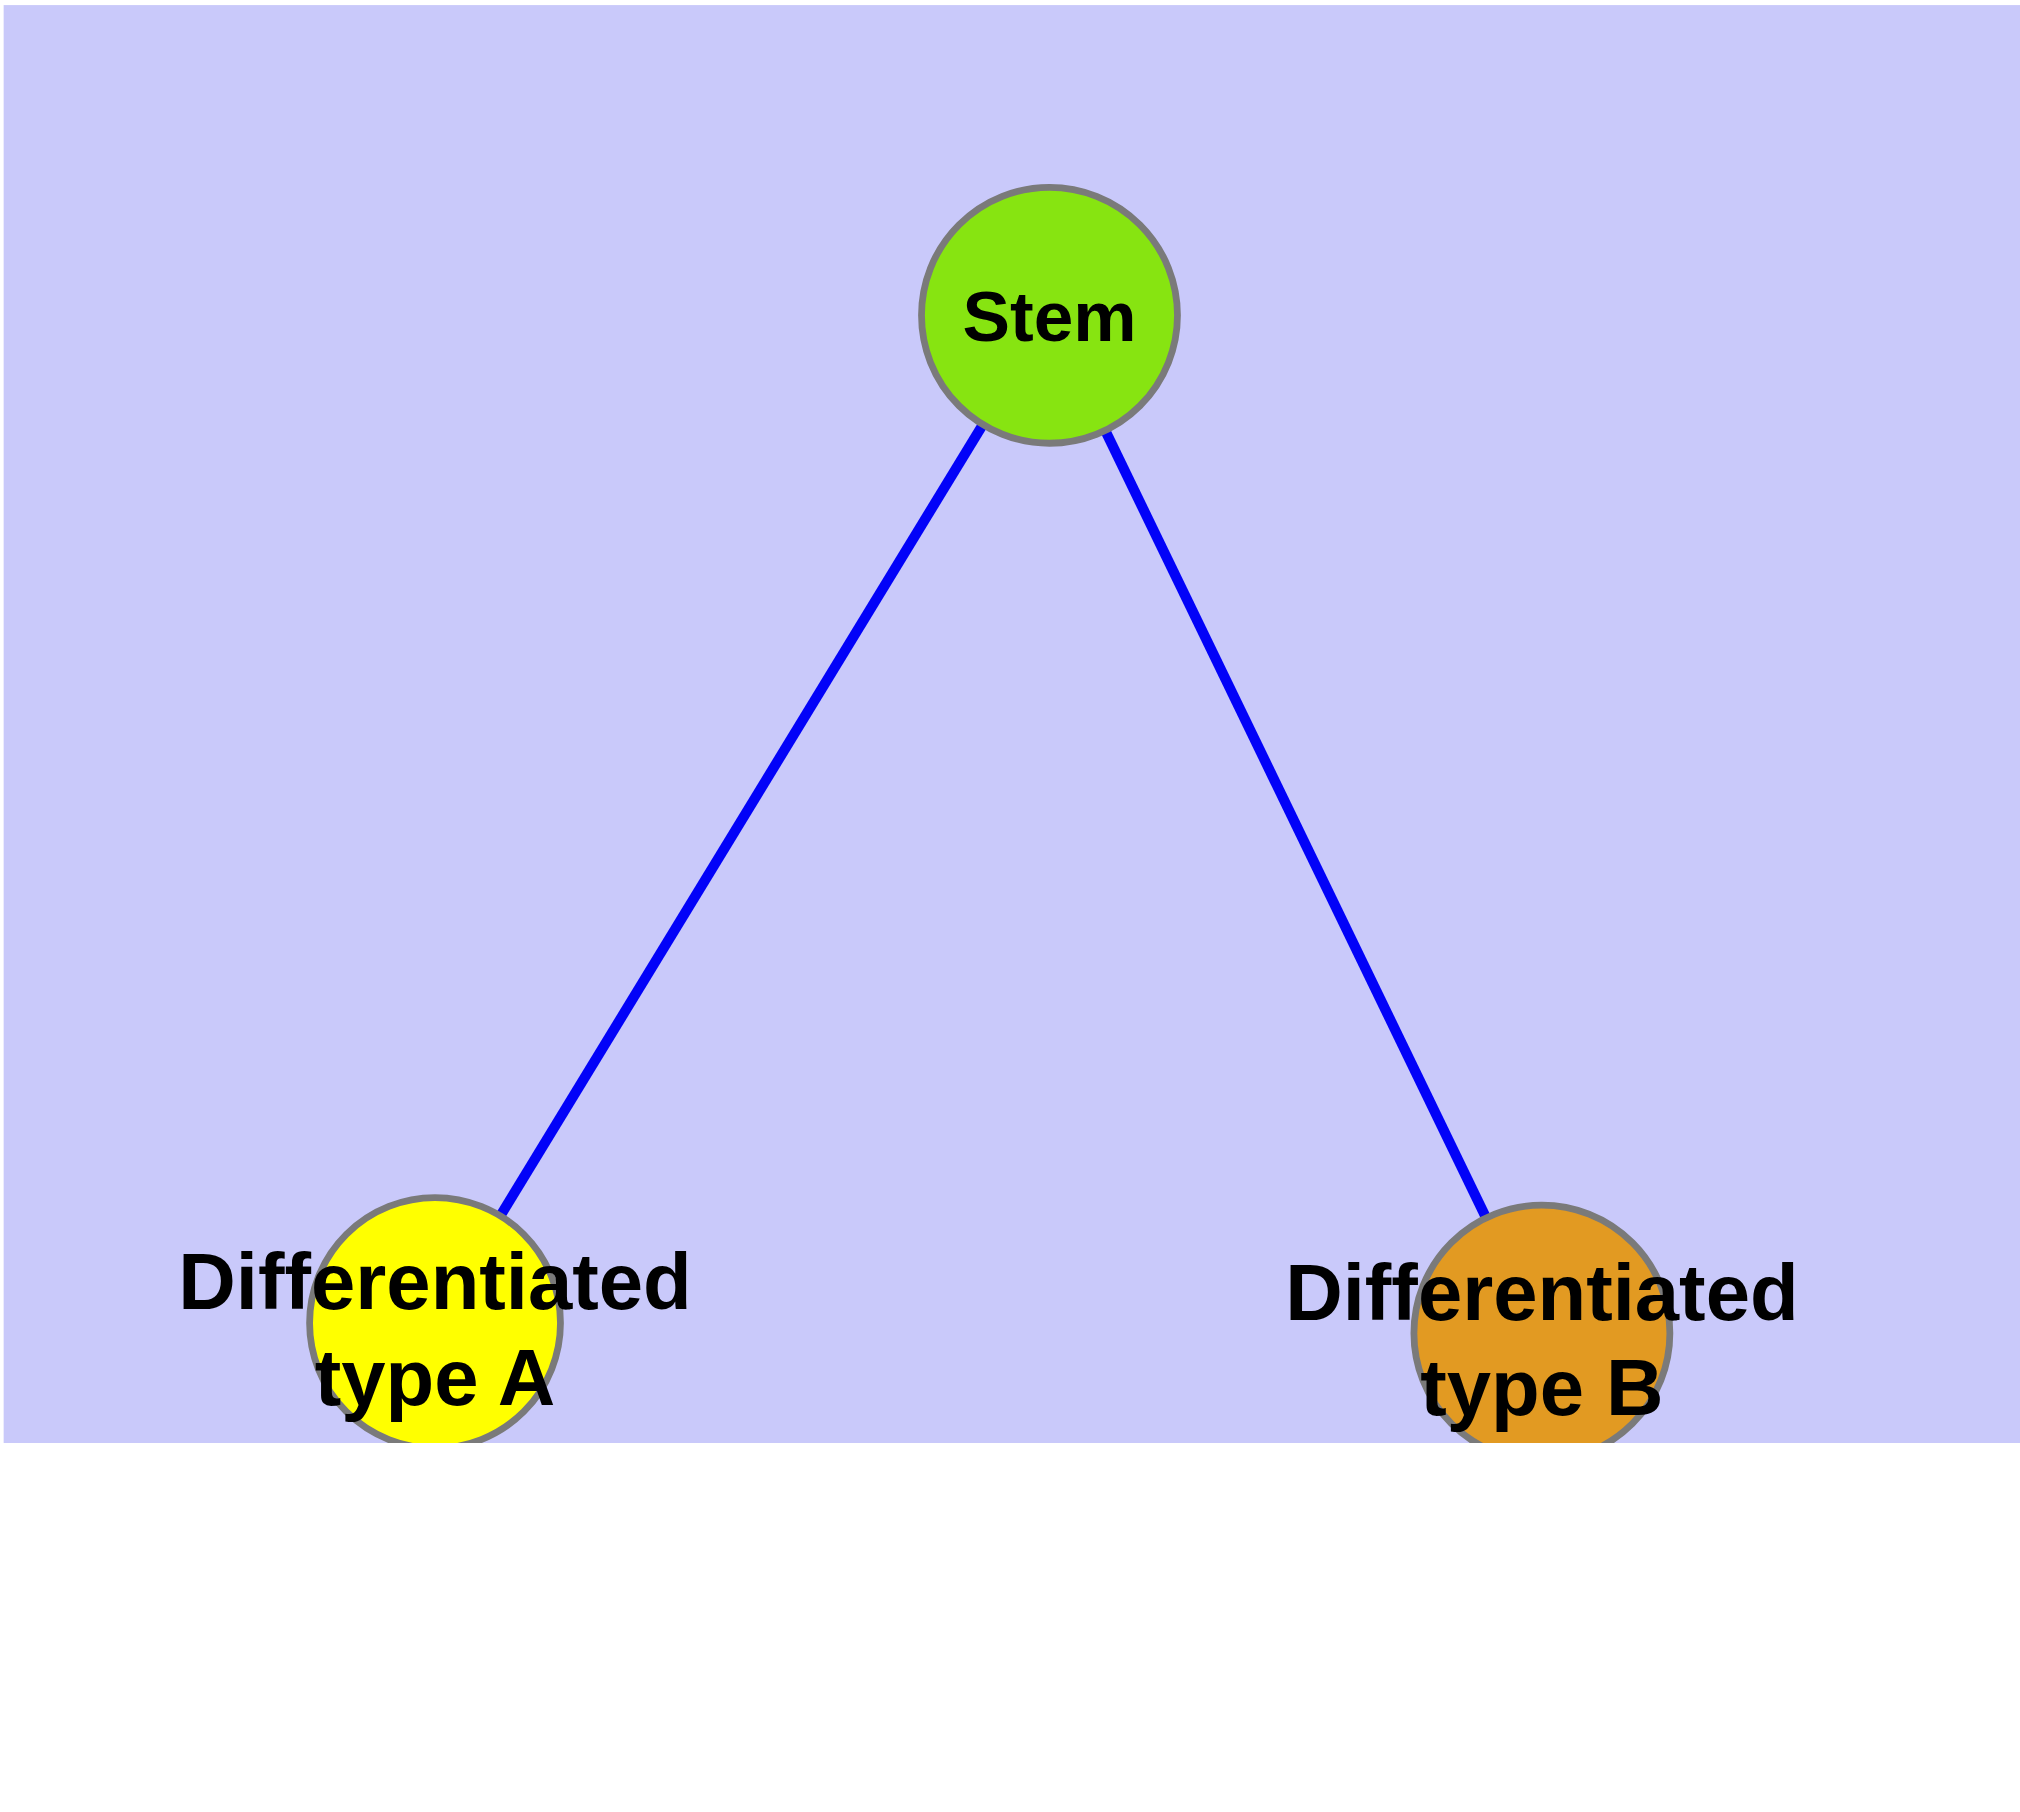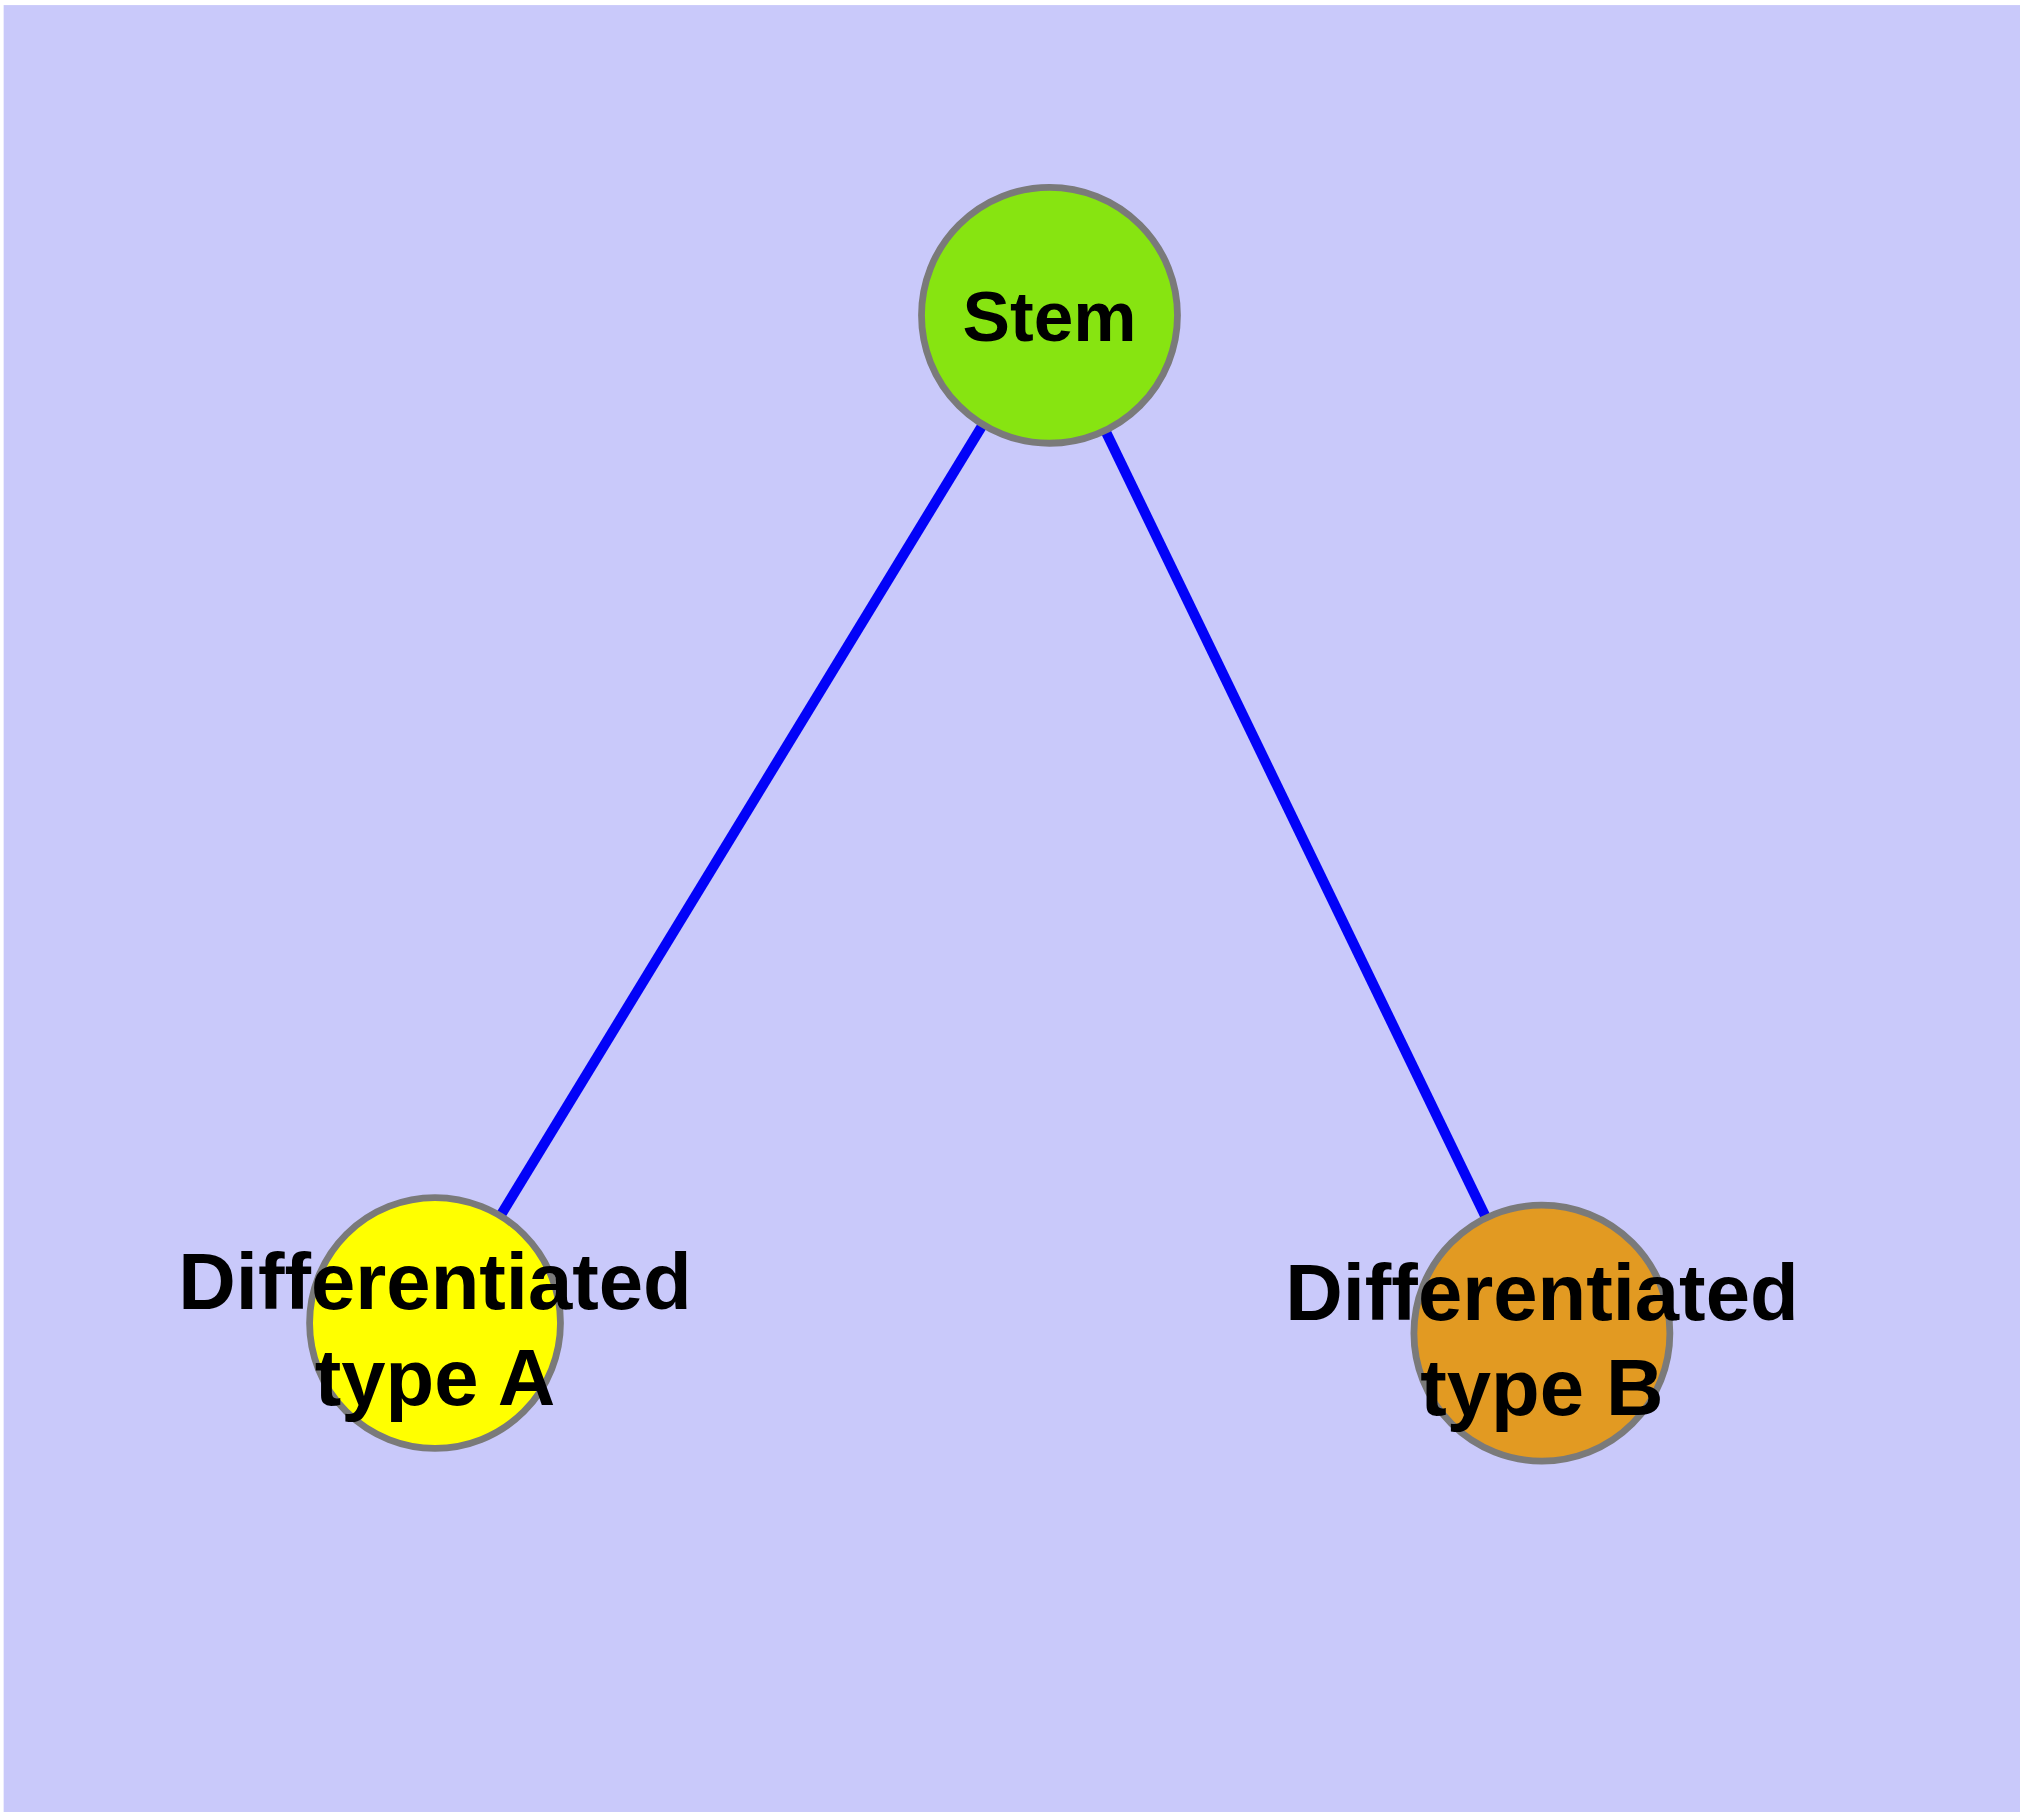--- a/index.html
+++ b/index.html
@@ -4,21 +4,21 @@
 <style>
   html, body {
     margin: 0;
     padding: 0;
     background: #ffffff;
     overflow: hidden;
   }
   .stage {
     position: relative;
     width: 2021px;
-    height: 1812px;
+    height: 1443px;
     background: #ffffff;
   }
   svg {
     position: absolute;
     inset: 0;
     display: block;
   }
   .node-label {
     font-family: "Liberation Sans", sans-serif;
     font-weight: bold;

